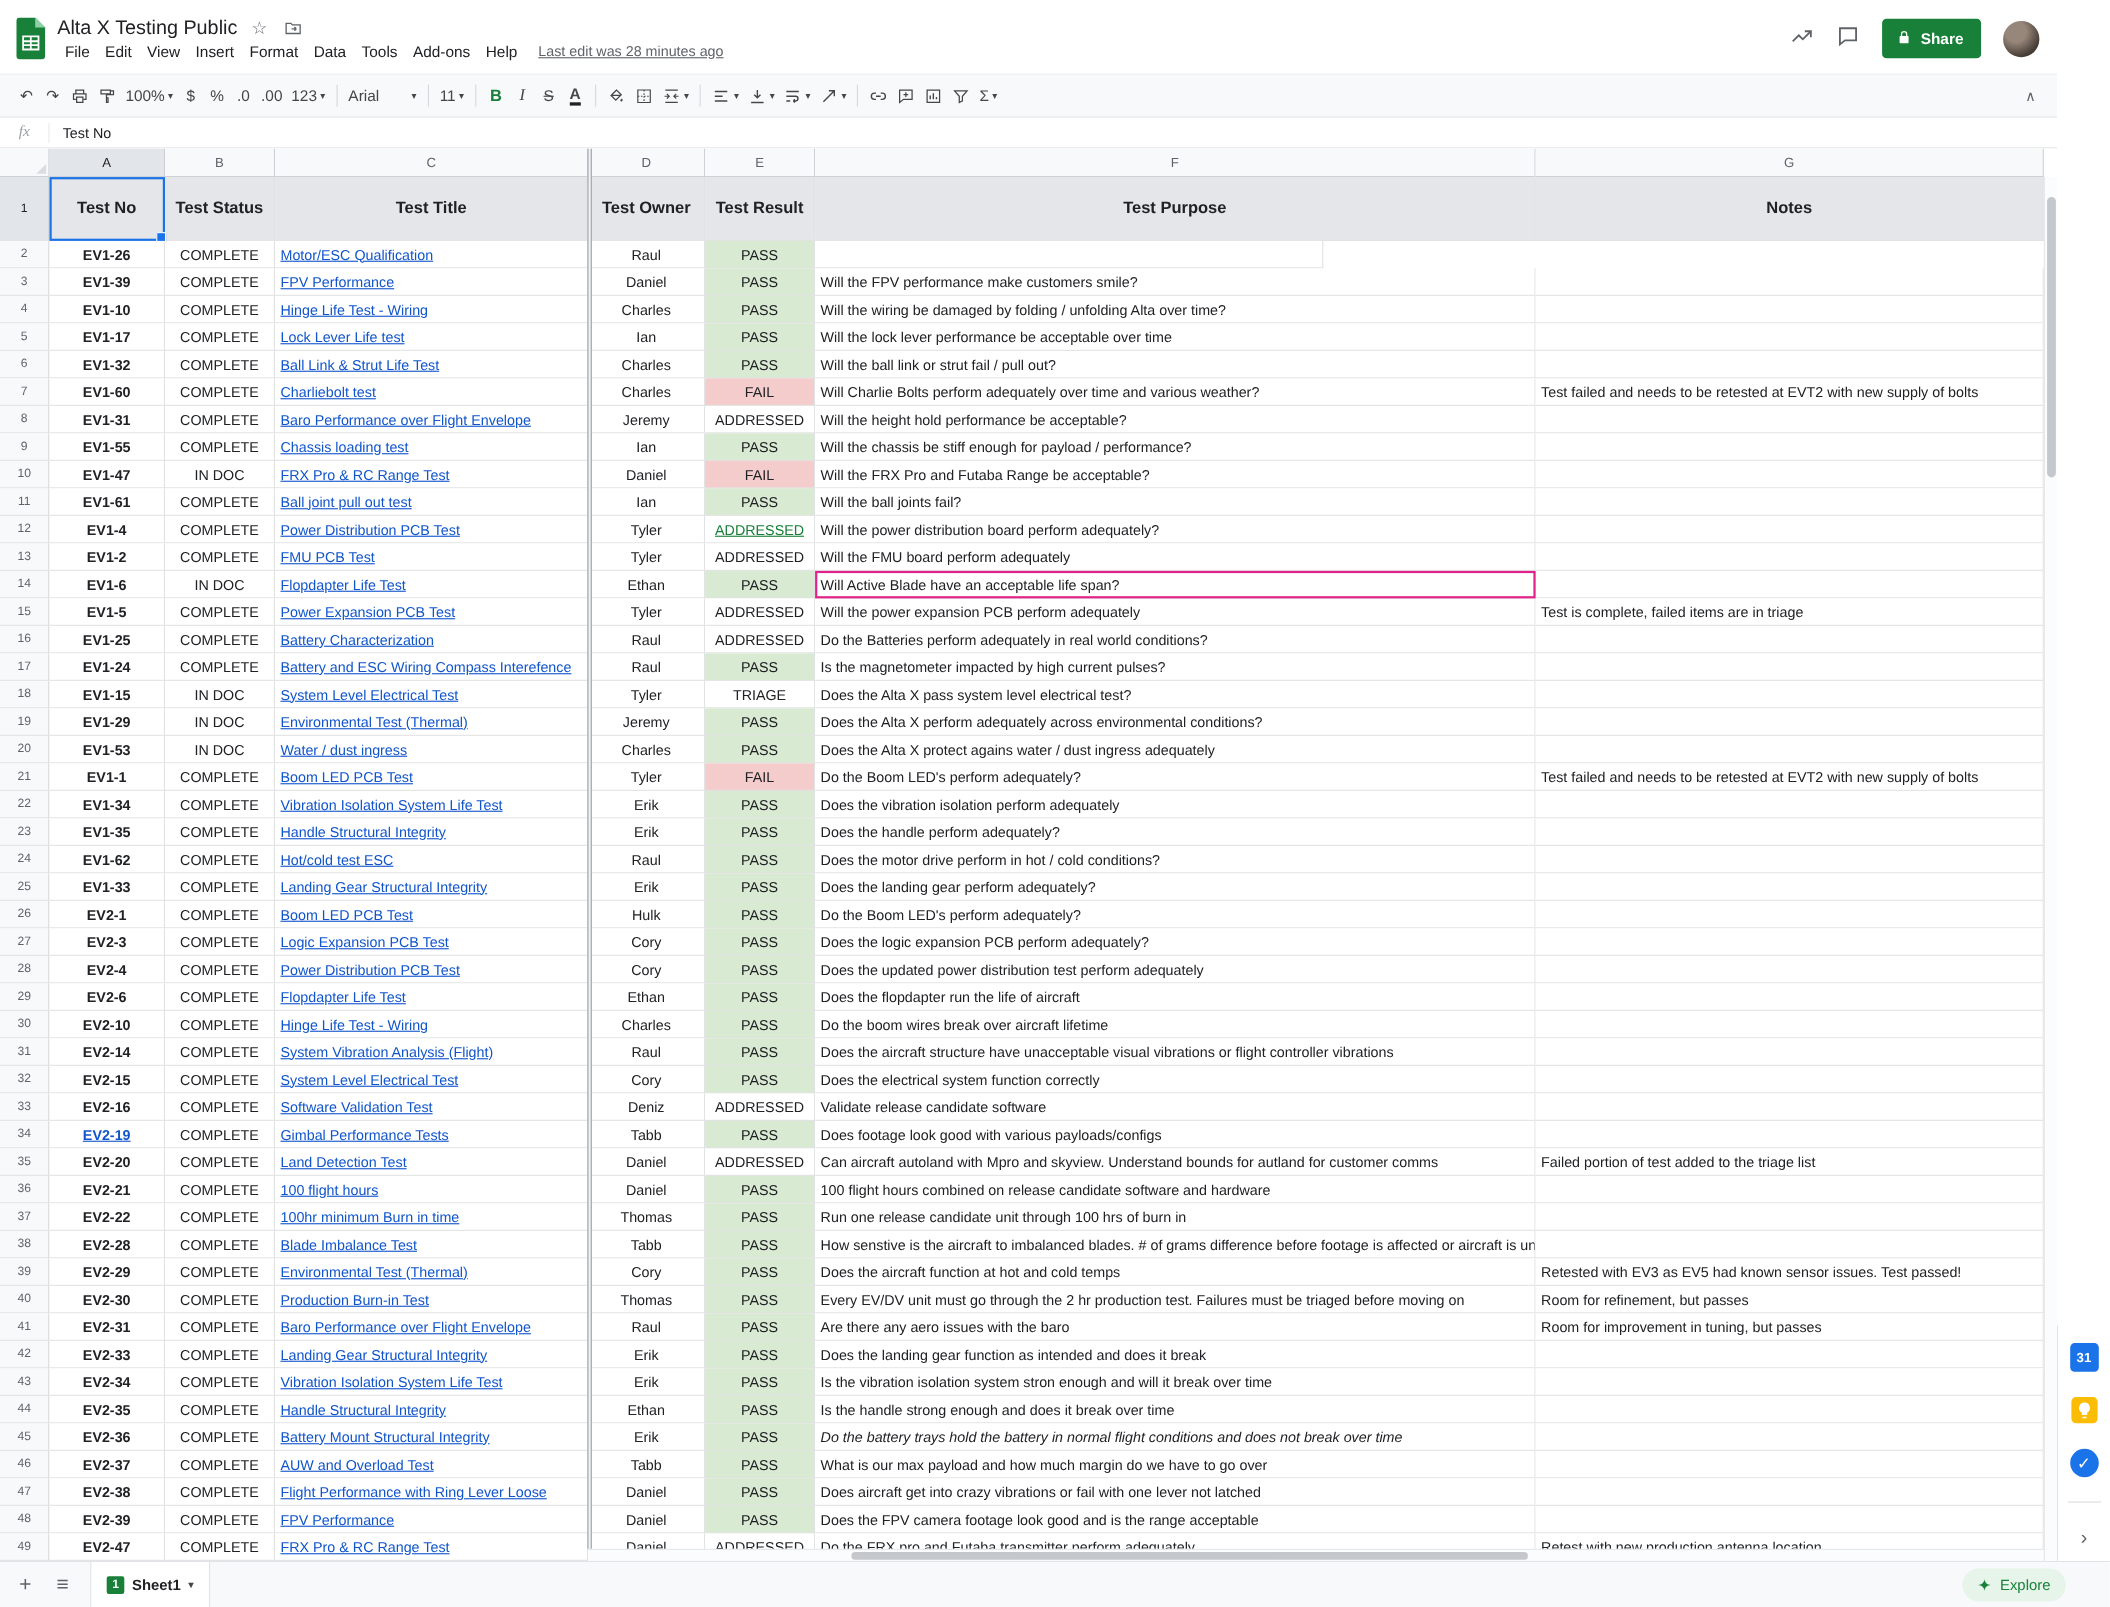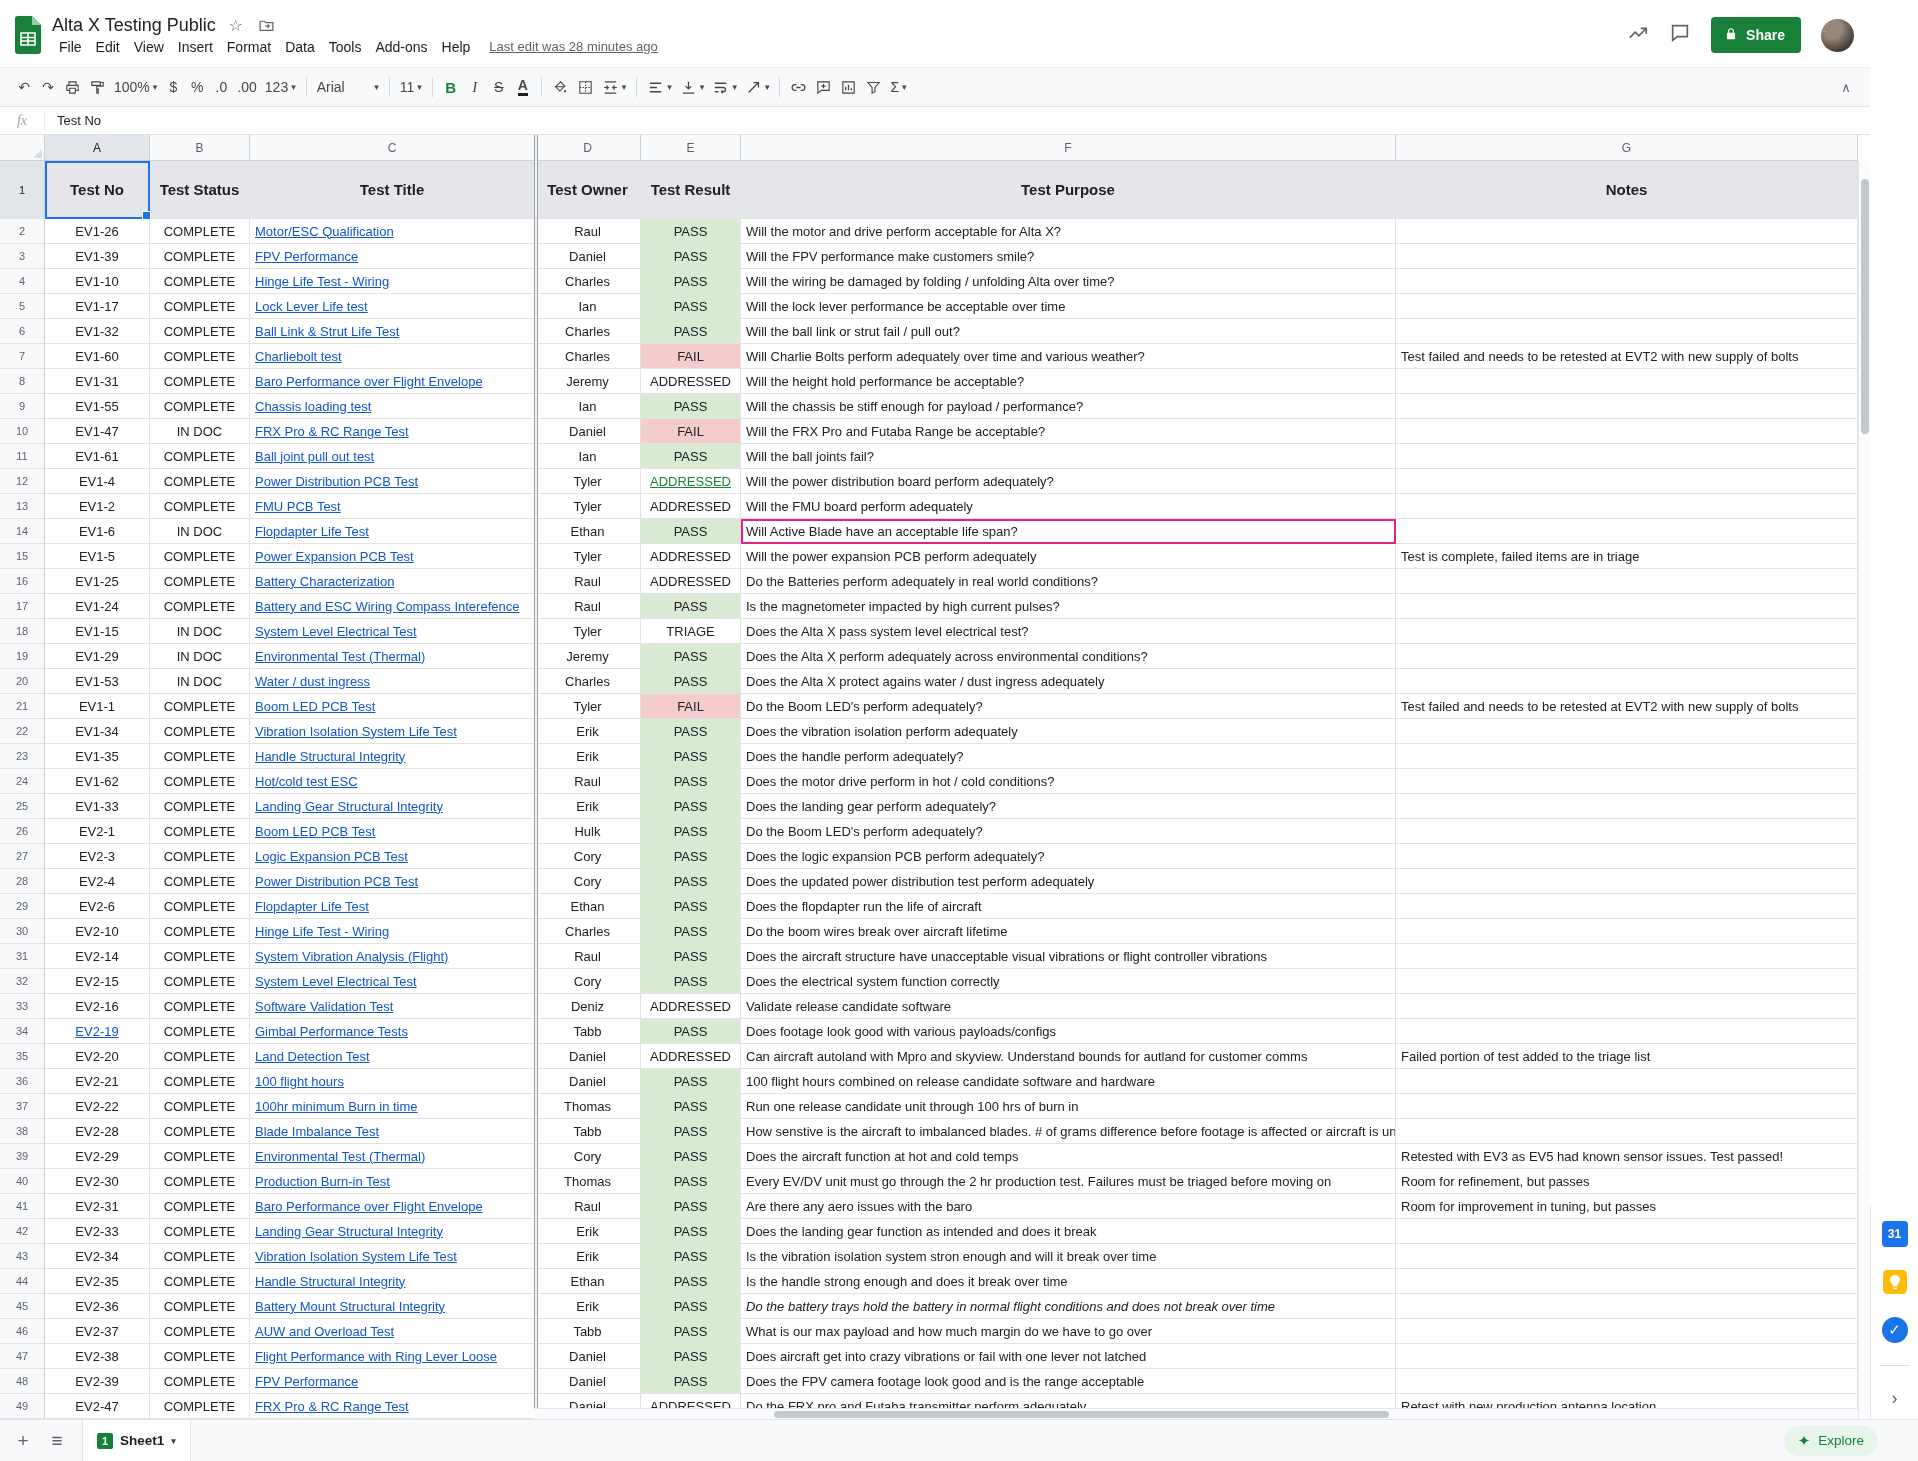--- a/index.html
+++ b/index.html
@@ -71,21 +71,21 @@
   .header-row { height:58px; }
   .gutter { width:45px; flex:none; display:flex; align-items:center; justify-content:center;
             font-size:11px; color:#5F6368; background:var(--head-bg);
             border-right:1px solid var(--head-line); border-bottom:1px solid var(--grid-line); }
   .cell { flex:none; display:flex; align-items:center; padding:0 5px; font-size:13px;
           border-right:1px solid var(--grid-line); border-bottom:1px solid var(--grid-line);
           overflow:hidden; white-space:nowrap; background:#fff; }
   .hcell { background:#E4E6E9; font-weight:bold; font-size:15px; justify-content:center; overflow:visible; }
   .c-center { justify-content:center; }
   .c-left { justify-content:flex-start; }
-  .no-col { font-weight:normal; }
+  .no-col { font-weight:bold; }
   .link { color:var(--link); text-decoration:underline; cursor:pointer; }
   .glink { color:var(--glink); text-decoration:underline; cursor:pointer; }
   .res-pass { background:var(--pass-bg); }
   .res-fail { background:var(--fail-bg); }
   .sel { outline:2px solid var(--sel); outline-offset:-2px; position:relative; z-index:2; }
   .sel::after { content:''; position:absolute; width:7px; height:7px; background:var(--sel);
                 border:1px solid #fff; right:-2px; bottom:-2px; }
   .collab { outline:2px solid var(--collab); outline-offset:-2px; position:relative; z-index:2; }
   .freeze-line { position:absolute; top:0; bottom:0; left:534px; width:4px; background:#F1F3F4;
                  border-left:1px solid #9AA0A6; border-right:1px solid #9AA0A6; z-index:5; pointer-events:none; }
@@ -331,21 +331,20 @@
       <div>
           <div class="row">
             <div class="gutter">2</div>
             <div class="cell c-center no-col" style="width: 105px;">EV1-26</div>
             <div class="cell c-center" style="width: 100px;">COMPLETE</div>
             <div class="cell c-left" style="width: 285px;">
               <span class="link">Motor/ESC Qualification</span>
             </div>
             <div class="cell c-center" style="width: 106px;">Raul</div>
             <div class="cell c-center res-pass" style="width: 100px;">PASS</div>
-            <div class="cell c-left" style="width: 655px;">Will the motor and drive perform acceptable for Alta X?</div>
             <div class="cell c-left" style="width: 462px;"></div>
           </div>
           <div class="row">
             <div class="gutter">3</div>
             <div class="cell c-center no-col" style="width: 105px;">EV1-39</div>
             <div class="cell c-center" style="width: 100px;">COMPLETE</div>
             <div class="cell c-left" style="width: 285px;">
               <span class="link">FPV Performance</span>
             </div>
             <div class="cell c-center" style="width: 106px;">Daniel</div>

